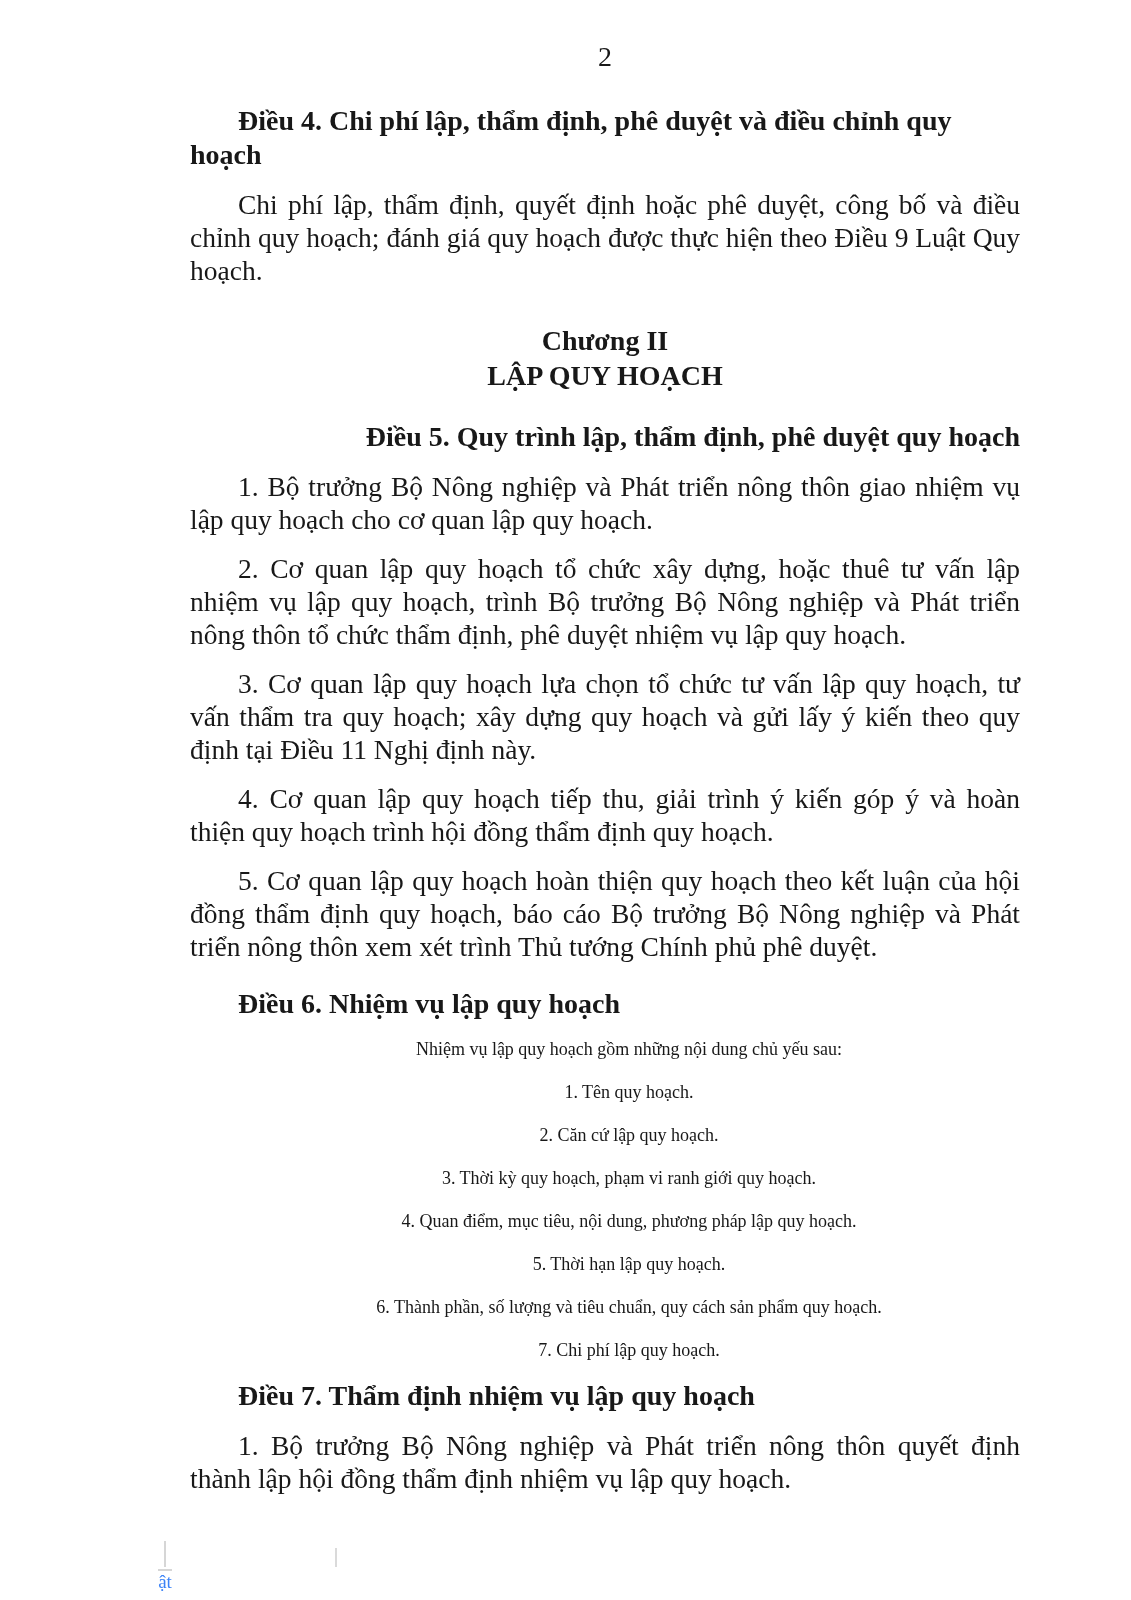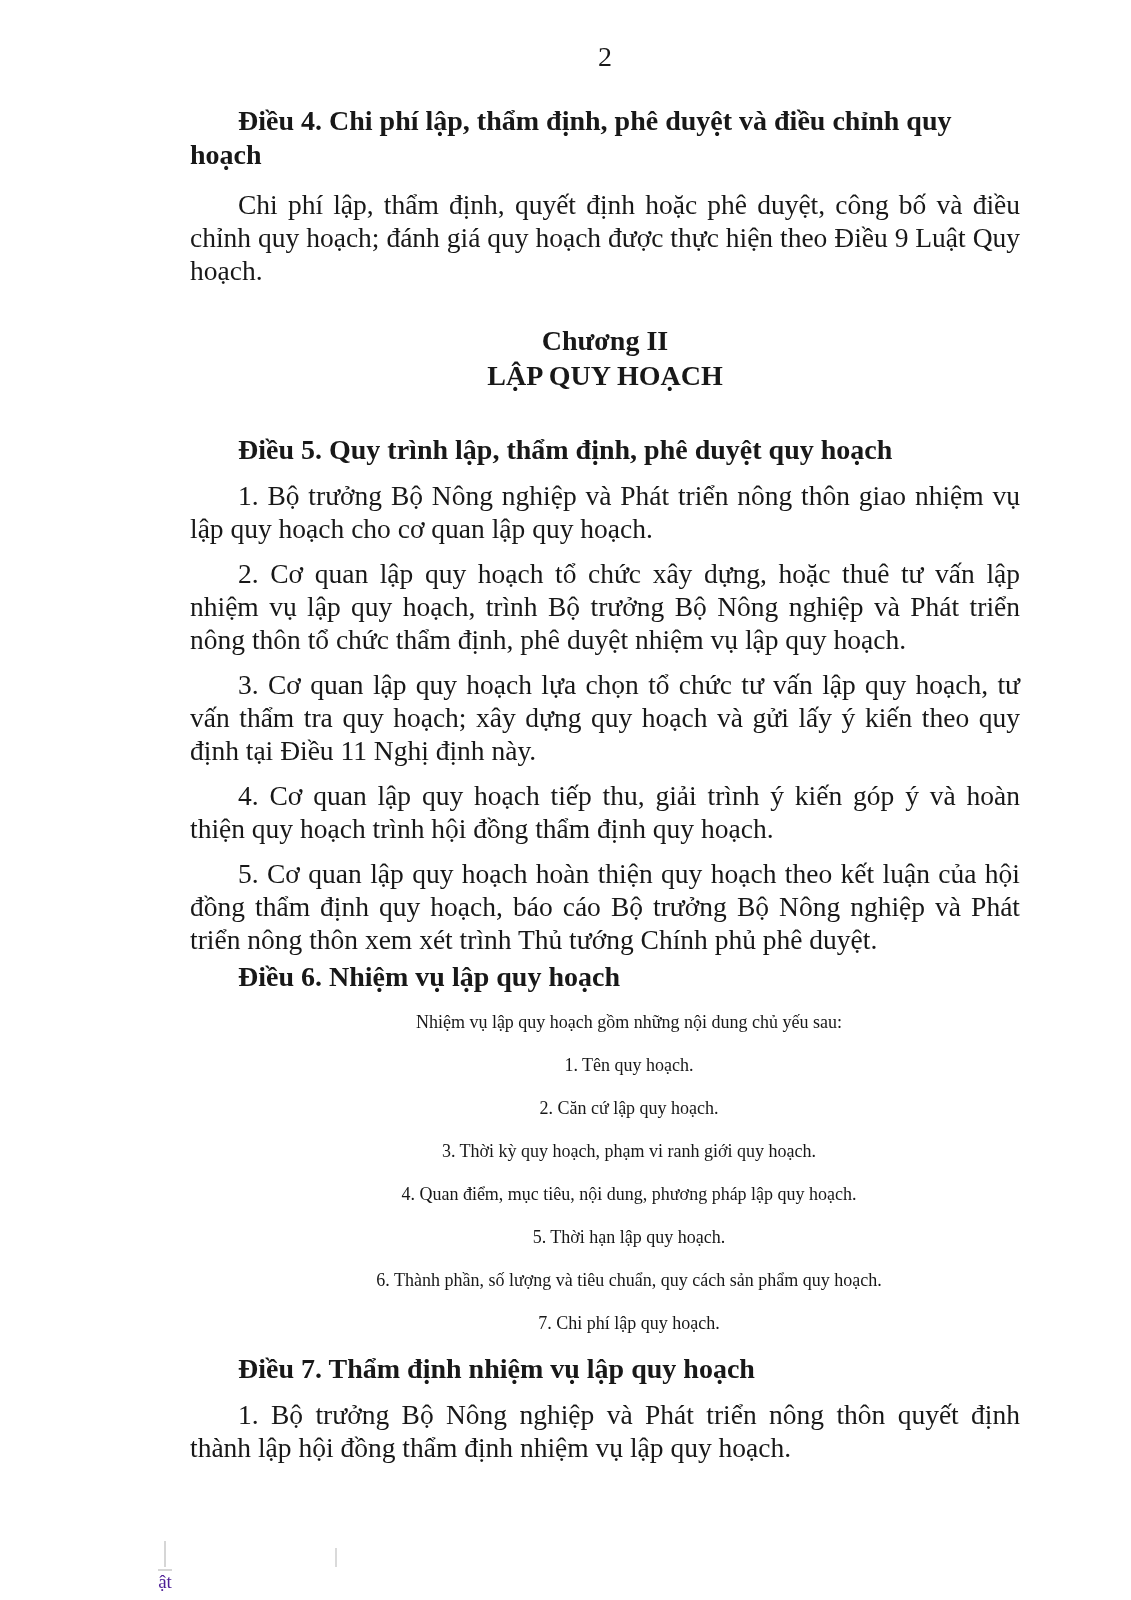--- a/index.html
+++ b/index.html
@@ -28,48 +28,48 @@
     line-height: 30px;
   }
   .art-heading {
     font-size: 28px;
     font-weight: bold;
     line-height: 34px;
     text-indent: 48px;
     margin: 0;
   }
   .heading-4 { margin-top: 32px; }
-  .heading-5 { margin-top: 40px; }
-  .heading-6 { margin-top: 4px; }
+  .heading-5 { margin-top: 27px; text-align: right; }
+  .heading-6 { margin-top: 24px; }
   .heading-7 { margin-top: 12px; }
   .para {
     font-size: 27.5px;
     line-height: 33px;
     text-align: justify;
     text-indent: 48px;
     margin: 16px 0 0 0;
   }
-  .clause { margin-top: 12px; }
+  .clause { }
   .chapter {
     margin-top: 36px;
     text-align: center;
     font-weight: bold;
     font-size: 28px;
     line-height: 35px;
   }
   .item {
     font-size: 18px;
     line-height: 33px;
     text-align: center;
     text-indent: 48px;
     margin: 10px 0 0 0;
   }
   .intro { margin-top: 12px; }
   
-  .artifact { position: absolute; color: #4c1d95; }
+  .artifact { position: absolute; color: #3b82f6; }
   .artifact-left {
     left: 150px;
     top: 1541px;
     width: 30px;
     text-align: center;
     font-size: 19px;
     line-height: 19px;
   }
   .artifact-left .bar {
     display: block;

